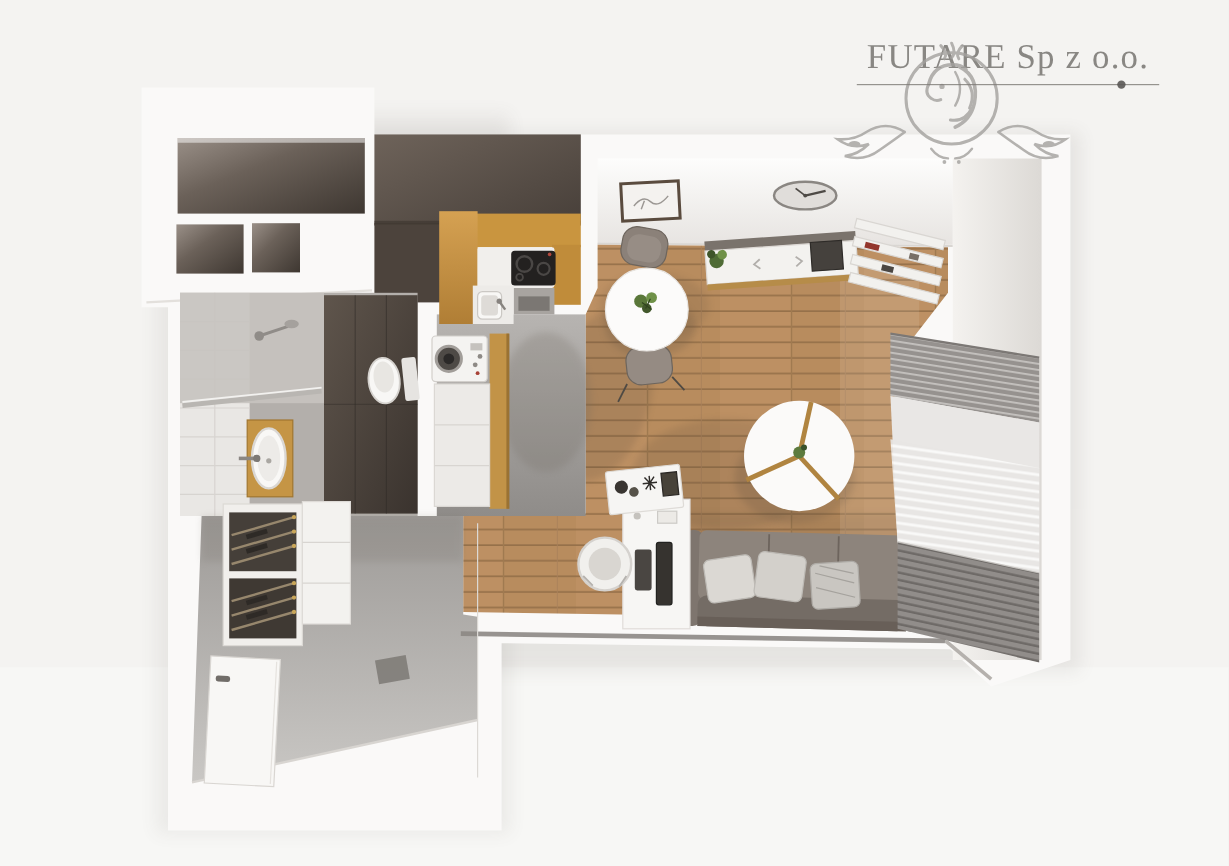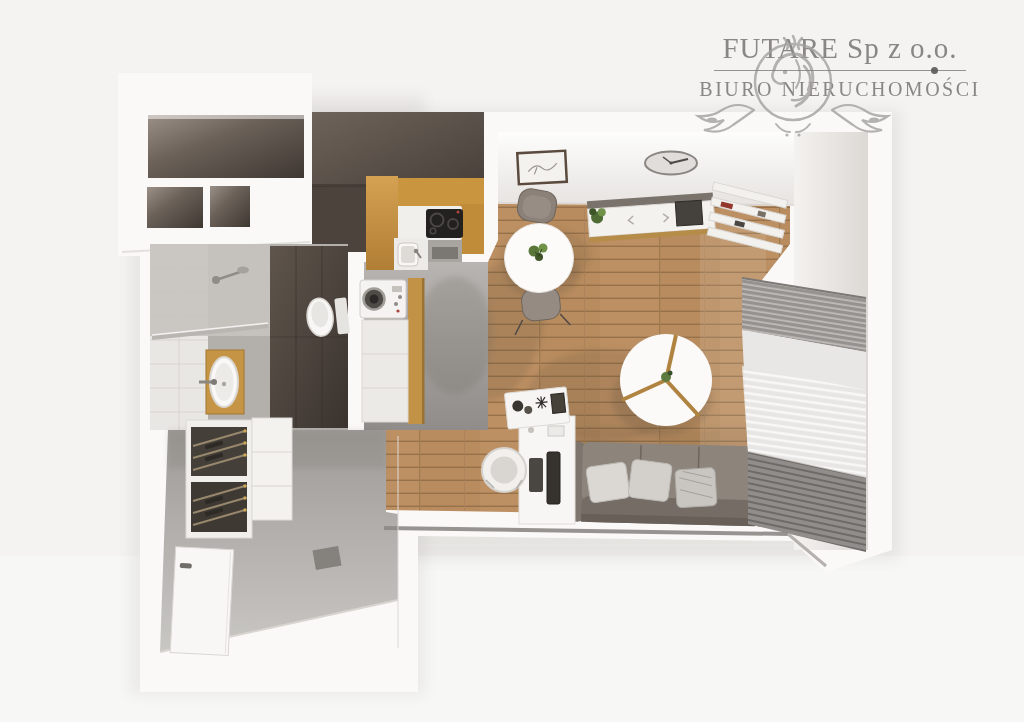--- a/index.html
+++ b/index.html
@@ -384,16 +384,15 @@
       <circle cx="99" cy="105" r="1.6" fill="#a3a19e" stroke="none"></circle>
       <circle cx="111" cy="105" r="1.6" fill="#a3a19e" stroke="none"></circle>
       <ellipse cx="24" cy="90" rx="5" ry="2.5" fill="#a3a19e" stroke="none"></ellipse>
       <ellipse cx="186" cy="90" rx="5" ry="2.5" fill="#a3a19e" stroke="none"></ellipse>
     </g>
   </svg>
   <div class="wm-title">FUTARE Sp z o.o.</div>
   <div class="wm-divider">
         <span class="dot"></span>
       </div>
-  <div class="wm-tagline">BIURO NIERUCHOMOŚCI</div>
 </div>
 
 </div>
 
 </body></html>

